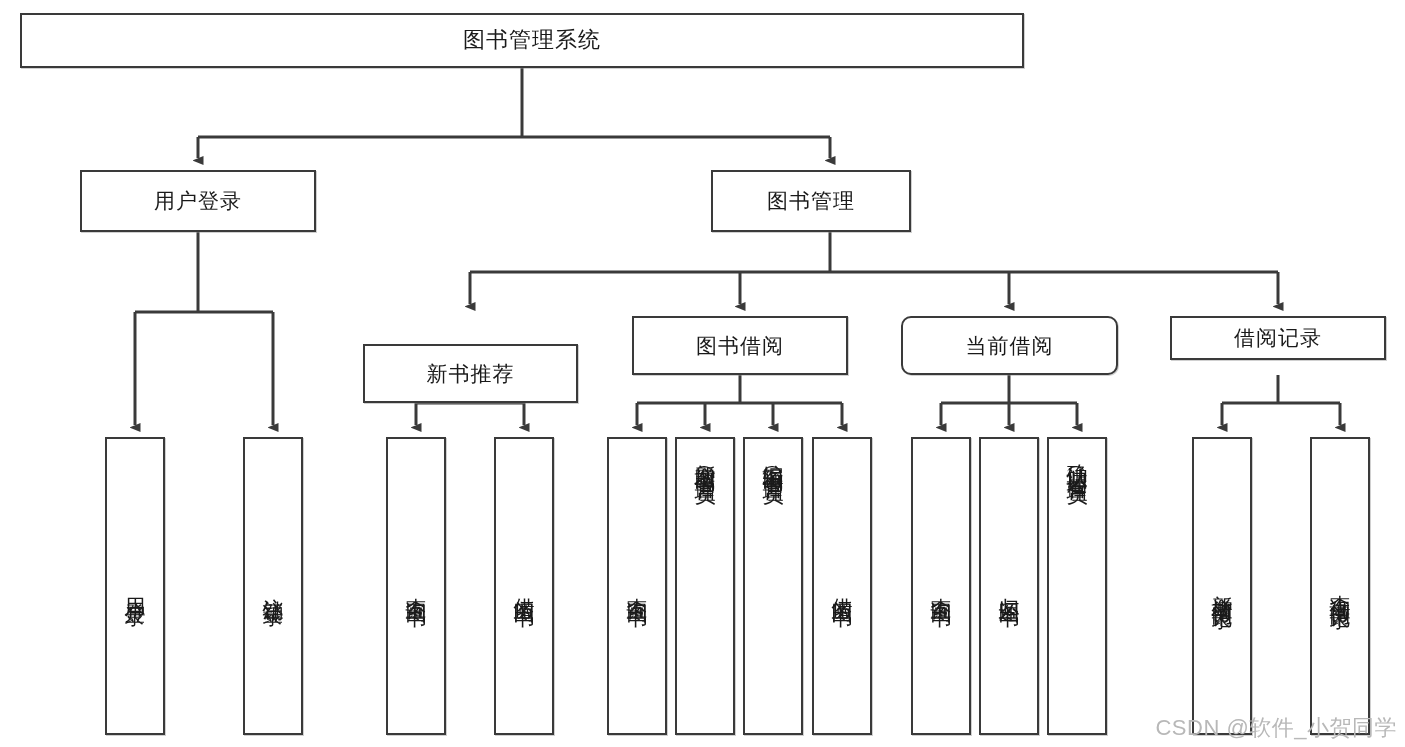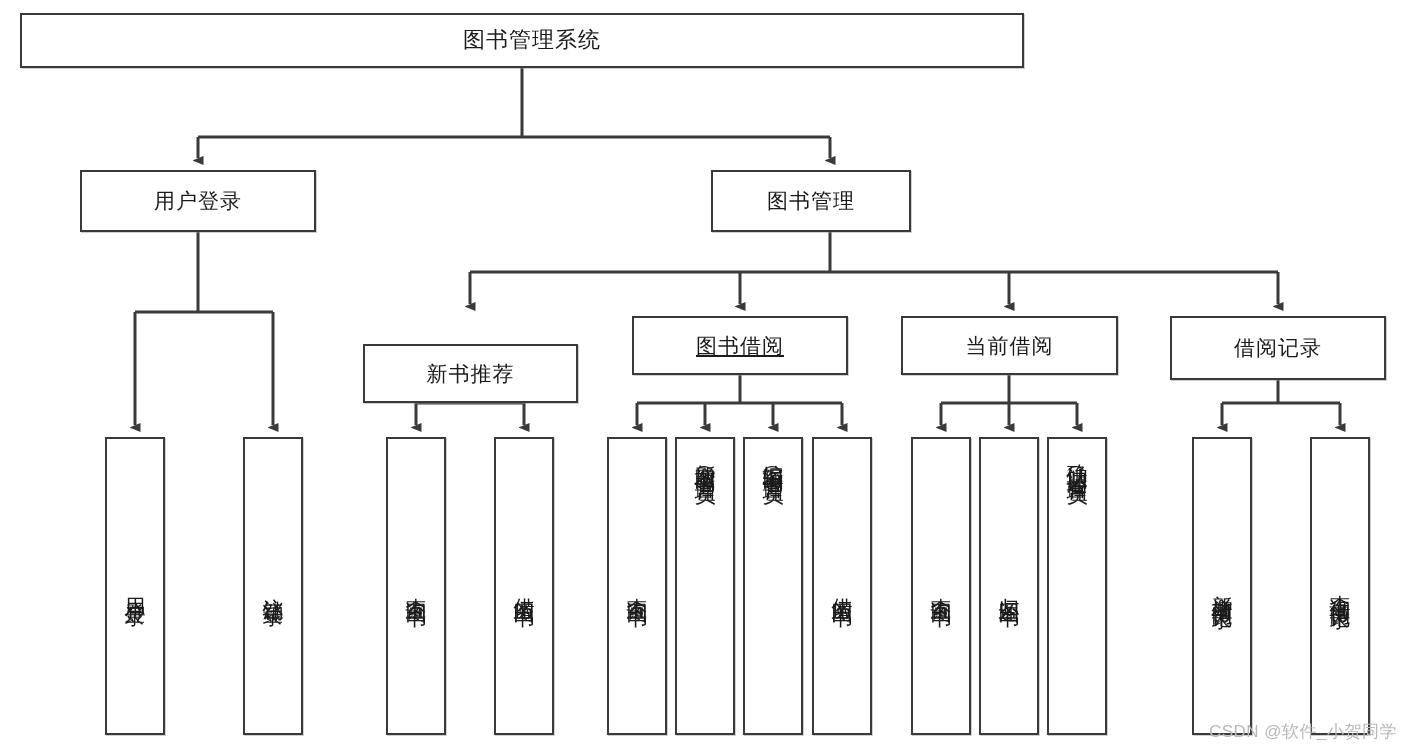--- a/index.html
+++ b/index.html
@@ -56,21 +56,21 @@
   .leaf {
     align-items: flex-start;
     justify-content: center;
     padding-top: 6px;
   }
   .leaf.mid { align-items: center; padding-top: 0; }
   .watermark {
     position: absolute;
     right: 8px;
     bottom: 4px;
-    font-size: 17px;
+    font-size: 22px;
     color: #b8b8b8;
     letter-spacing: 0.5px;
     white-space: nowrap;
   }
 </style>
 </head>
 <body>
 
 <div id="canvas">
 
@@ -131,27 +131,27 @@
   <div class="node" style="left:80px; top:170px; width:236px; height:62px;">
     <span class="node-h">用户登录</span>
   </div>
   <div class="node" style="left:711px; top:170px; width:200px; height:62px;">
     <span class="node-h">图书管理</span>
   </div>
 
   <div class="node" style="left:363px; top:316px; width:215px; height:59px;margin-top:28px;">
     <span class="node-h">新书推荐</span>
   </div>
-  <div class="node" style="left:632px; top:316px; width:216px; height:59px;text-decoration:underline;">
+  <div class="node" style="left:632px; top:316px; width:216px; height:59px;">
     <span class="node-h">图书借阅</span>
   </div>
-  <div class="node" style="left:901px; top:316px; width:217px; height:59px;">
+  <div class="node" style="left:901px; top:316px; width:217px; height:59px;border-radius:10px;">
     <span class="node-h">当前借阅</span>
   </div>
-  <div class="node" style="left:1170px; top:316px; width:216px; height:64px;">
+  <div class="node" style="left:1170px; top:316px; width:216px; height:44px;">
     <span class="node-h">借阅记录</span>
   </div>
 
   <div class="node leaf mid" style="left:105px; top:437px; width:60px; height:298px;">
     <span class="node-v">用户登录</span>
   </div>
   <div class="node leaf mid" style="left:243px; top:437px; width:60px; height:298px;">
     <span class="node-v">注销登录</span>
   </div>
 

